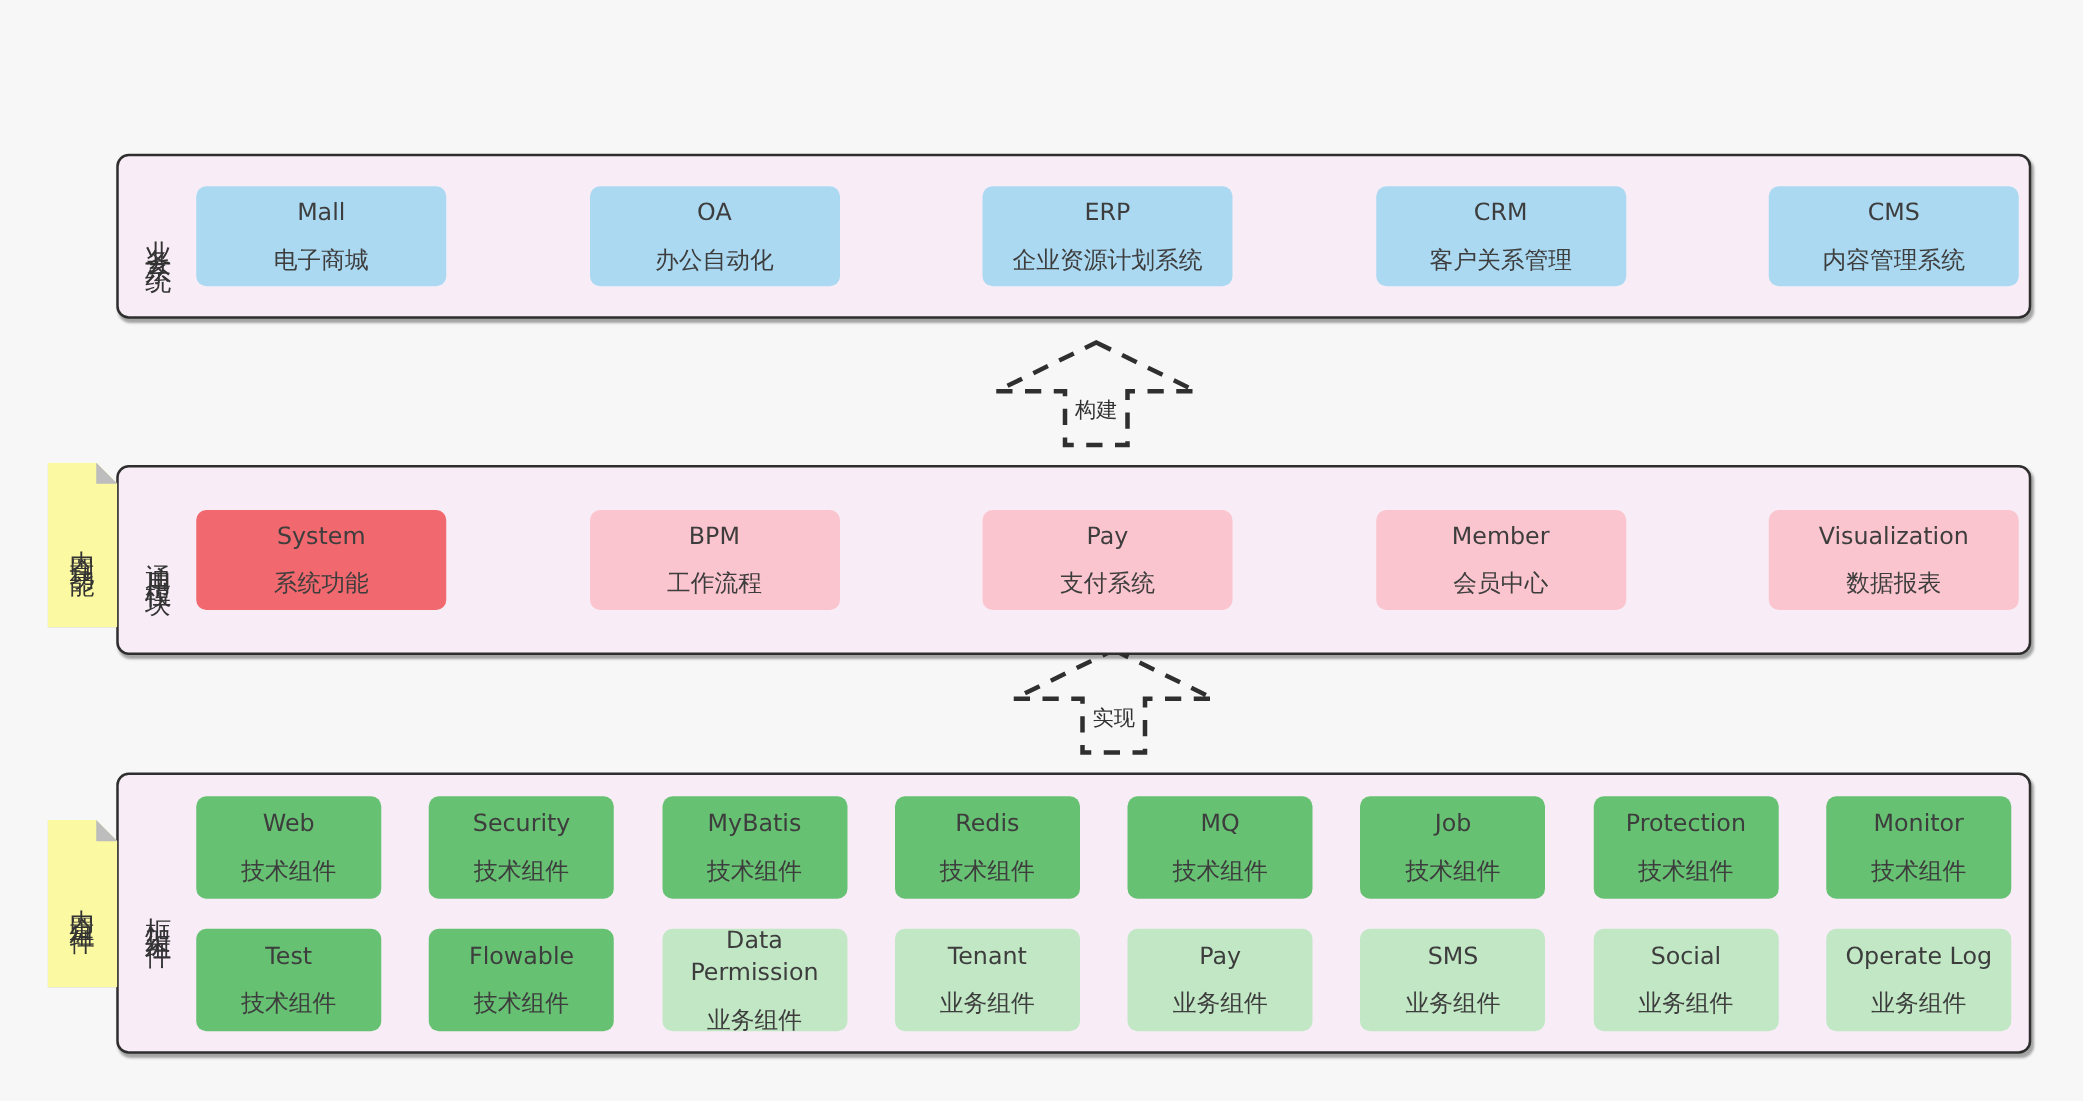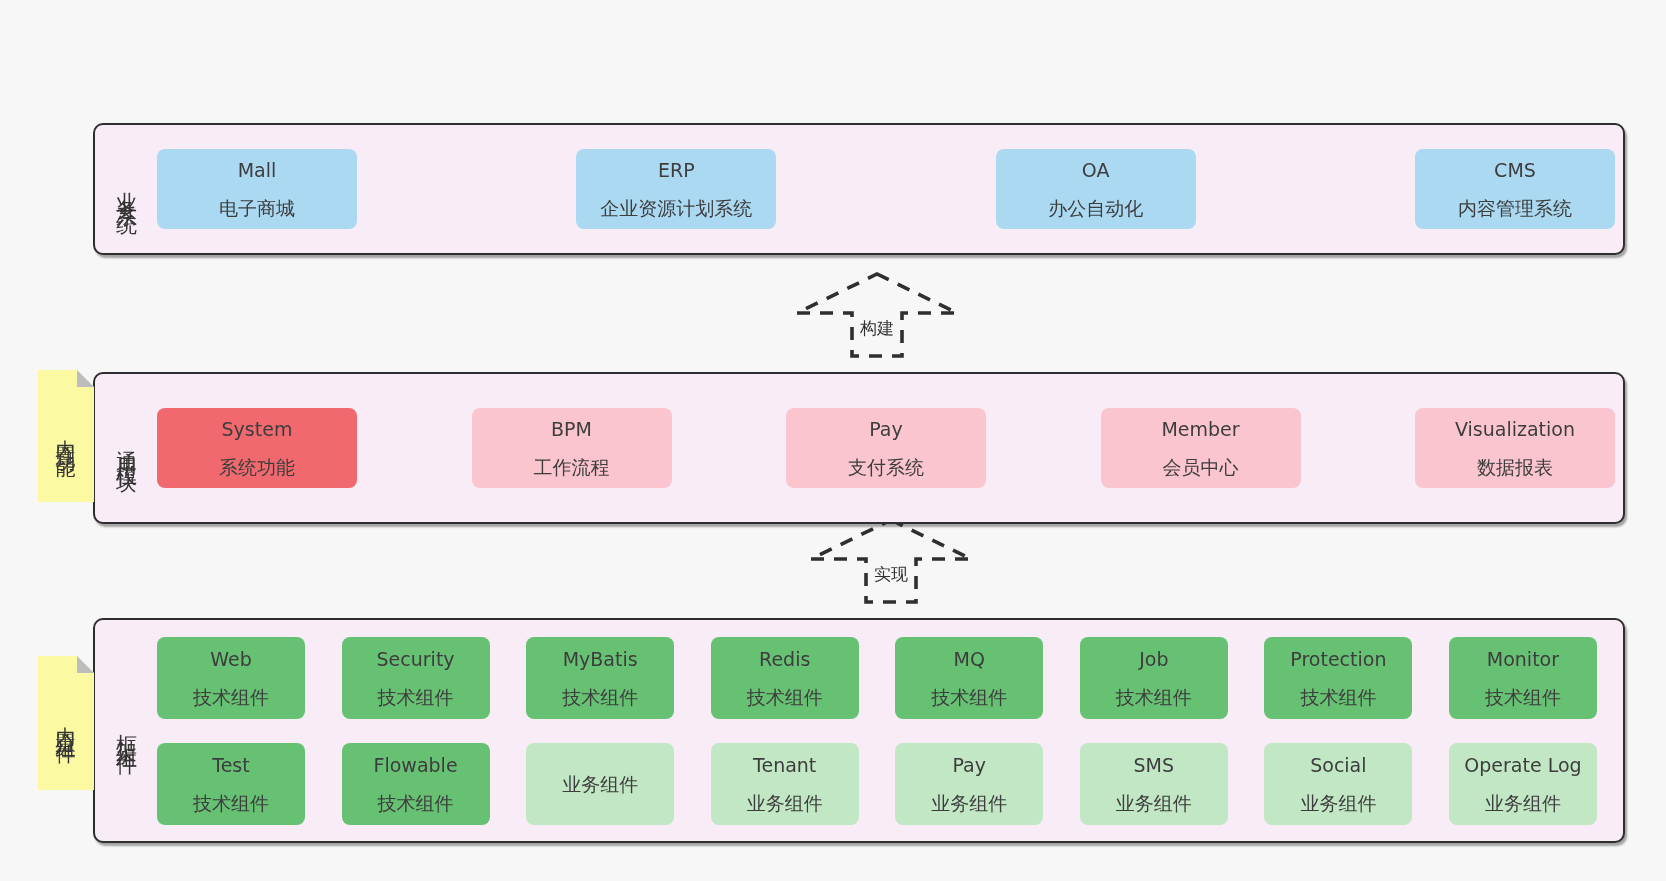--- a/index.html
+++ b/index.html
@@ -24,21 +24,21 @@
     width:62px;flex:0 0 62px;display:flex;align-items:center;justify-content:center;
   }
   .vtext{
     writing-mode:vertical-rl;text-orientation:upright;
     font-size:21px;color:#333;letter-spacing:7px;line-height:1;
   }
   .panel-content{
     flex:1;display:flex;align-items:center;justify-content:space-between;
     padding-right:8px;
   }
-  .panel-content.cols8{padding-right:26px}
+  .panel-content.cols8{padding-right:14px}
   .rows{
     flex:1;display:flex;flex-direction:column;justify-content:center;gap:24px;
   }
   .row{display:flex;justify-content:space-between;align-items:center}
   .box{
     border-radius:8px;display:flex;flex-direction:column;align-items:center;
     justify-content:center;text-align:center;padding:4px 6px;gap:12px;
   }
   .box-wide{width:200px;height:80px}
   .box-narrow{width:148px;height:82px}
@@ -72,26 +72,30 @@
 <div class="panel" style="top:123px;height:132px">
   <div class="panel-label">
     <span class="vtext">业务系统</span>
   </div>
   <div class="panel-content">
     <div class="box box-wide c-blue">
       <div class="box-name">Mall</div>
       <div class="box-sub">电子商城</div>
     </div>
     <div class="box box-wide c-blue">
+      <div class="box-name">OA</div>
+      <div class="box-sub">办公自动化</div>
+    </div>
+    <div class="box box-wide c-blue">
       <div class="box-name">ERP</div>
       <div class="box-sub">企业资源计划系统</div>
     </div>
     <div class="box box-wide c-blue">
-      <div class="box-name">OA</div>
-      <div class="box-sub">办公自动化</div>
+      <div class="box-name">CRM</div>
+      <div class="box-sub">客户关系管理</div>
     </div>
     <div class="box box-wide c-blue">
       <div class="box-name">CMS</div>
       <div class="box-sub">内容管理系统</div>
     </div>
   </div>
 </div>
 
 <div class="arrow" style="left:792px;top:270px">
   <svg viewBox="0 0 170 90">
@@ -186,20 +190,21 @@
       <div class="row">
         <div class="box box-narrow c-green">
           <div class="box-name">Test</div>
           <div class="box-sub">技术组件</div>
         </div>
         <div class="box box-narrow c-green">
           <div class="box-name">Flowable</div>
           <div class="box-sub">技术组件</div>
         </div>
         <div class="box box-narrow c-lgreen">
+          <div class="box-name">Data Permission</div>
           <div class="box-sub">业务组件</div>
         </div>
         <div class="box box-narrow c-lgreen">
           <div class="box-name">Tenant</div>
           <div class="box-sub">业务组件</div>
         </div>
         <div class="box box-narrow c-lgreen">
           <div class="box-name">Pay</div>
           <div class="box-sub">业务组件</div>
         </div>

